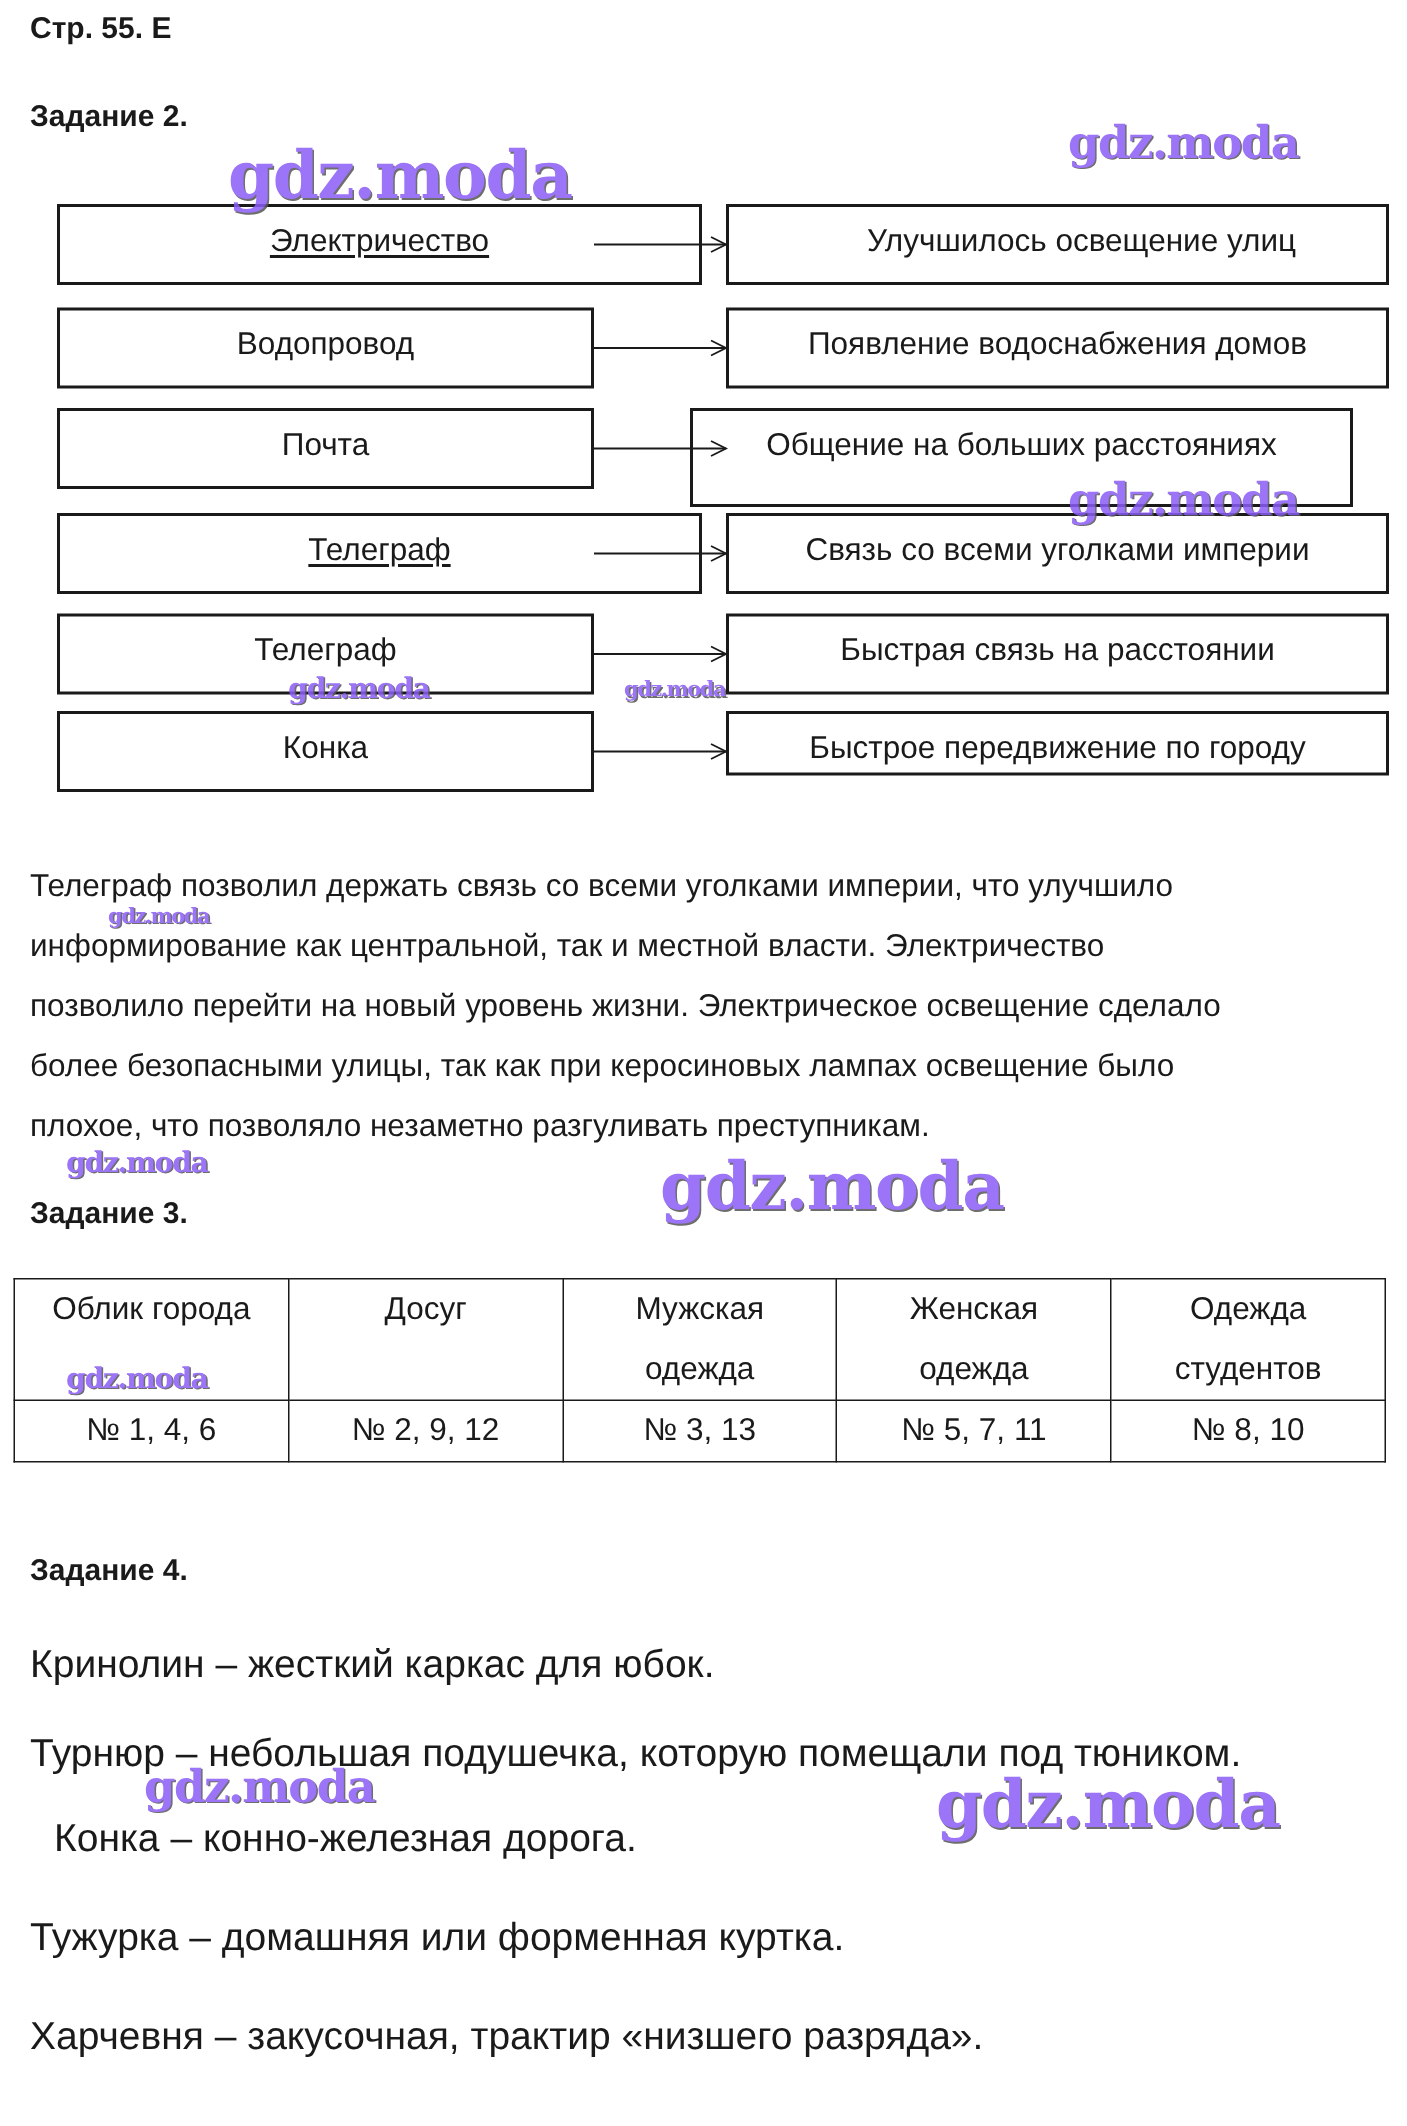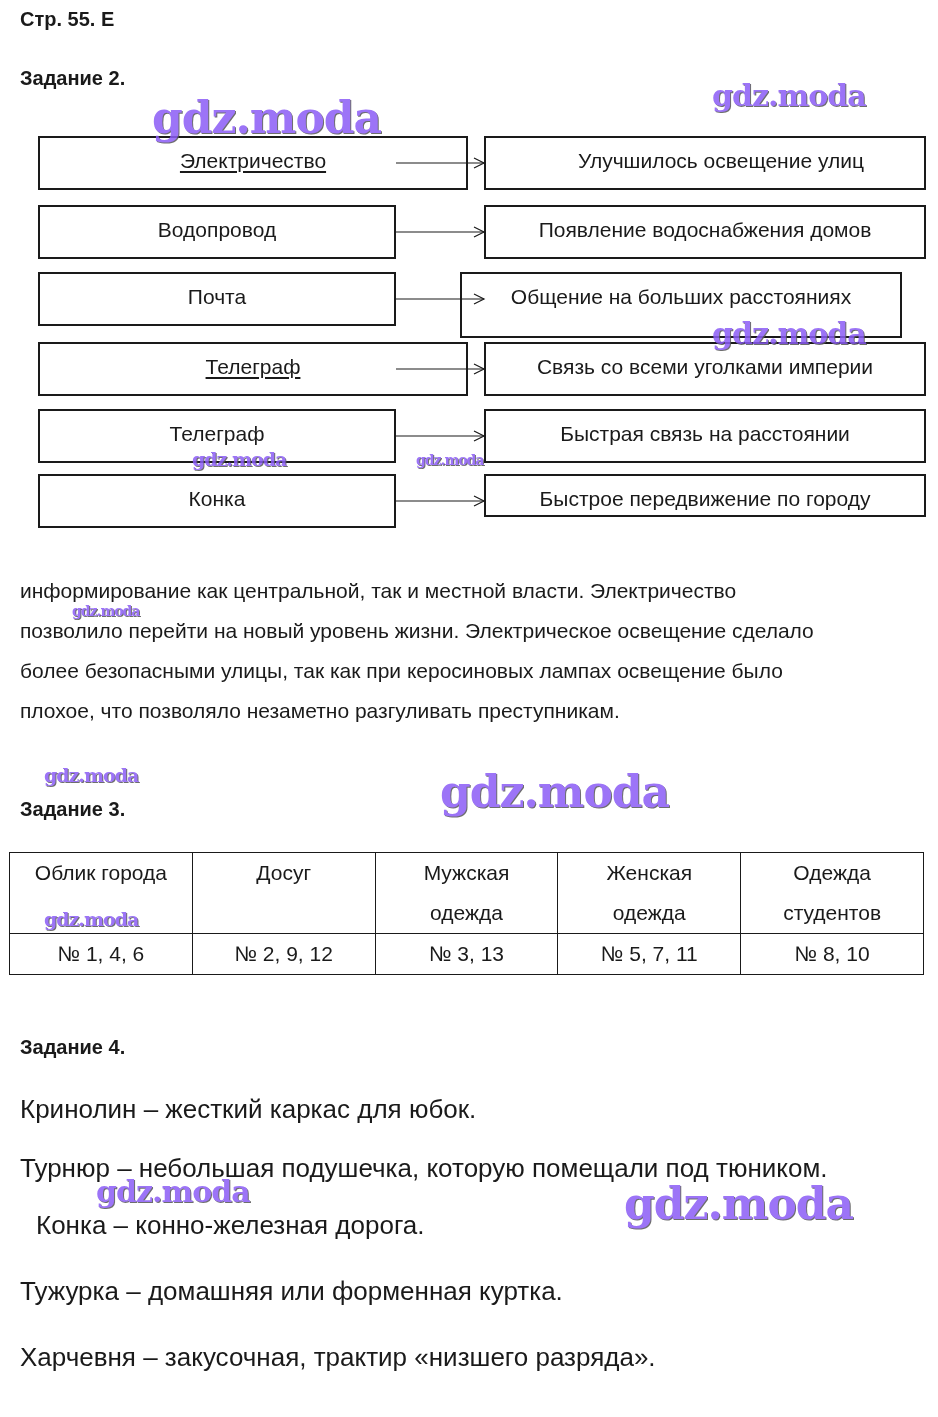--- a/index.html
+++ b/index.html
@@ -82,20 +82,21 @@
       <line x1="0" y1="7" x2="88" y2="7" stroke="#1a1a1a" stroke-width="1.2"></line>
       <polyline points="78,2 88,7 78,12" fill="none" stroke="#1a1a1a" stroke-width="1.2"></polyline>
     </svg>
   <svg class="arrow" style="left:396px;top:494px;width:90px;" viewBox="0 0 90 14">
       <line x1="0" y1="7" x2="88" y2="7" stroke="#1a1a1a" stroke-width="1.2"></line>
       <polyline points="78,2 88,7 78,12" fill="none" stroke="#1a1a1a" stroke-width="1.2"></polyline>
     </svg>
 </div>
 
 <div class="para" style="top:571px;">
+  <div>Телеграф позволил держать связь со всеми уголками империи, что улучшило</div>
   <div>информирование как центральной, так и местной власти. Электричество</div>
   <div>позволило перейти на новый уровень жизни. Электрическое освещение сделало</div>
   <div>более безопасными улицы, так как при керосиновых лампах освещение было</div>
   <div>плохое, что позволяло незаметно разгуливать преступникам.</div>
 </div>
 
 <div class="abs heading" style="left:20px;top:798px;">Задание 3.</div>
 
 <table class="t3">
   <tbody>

